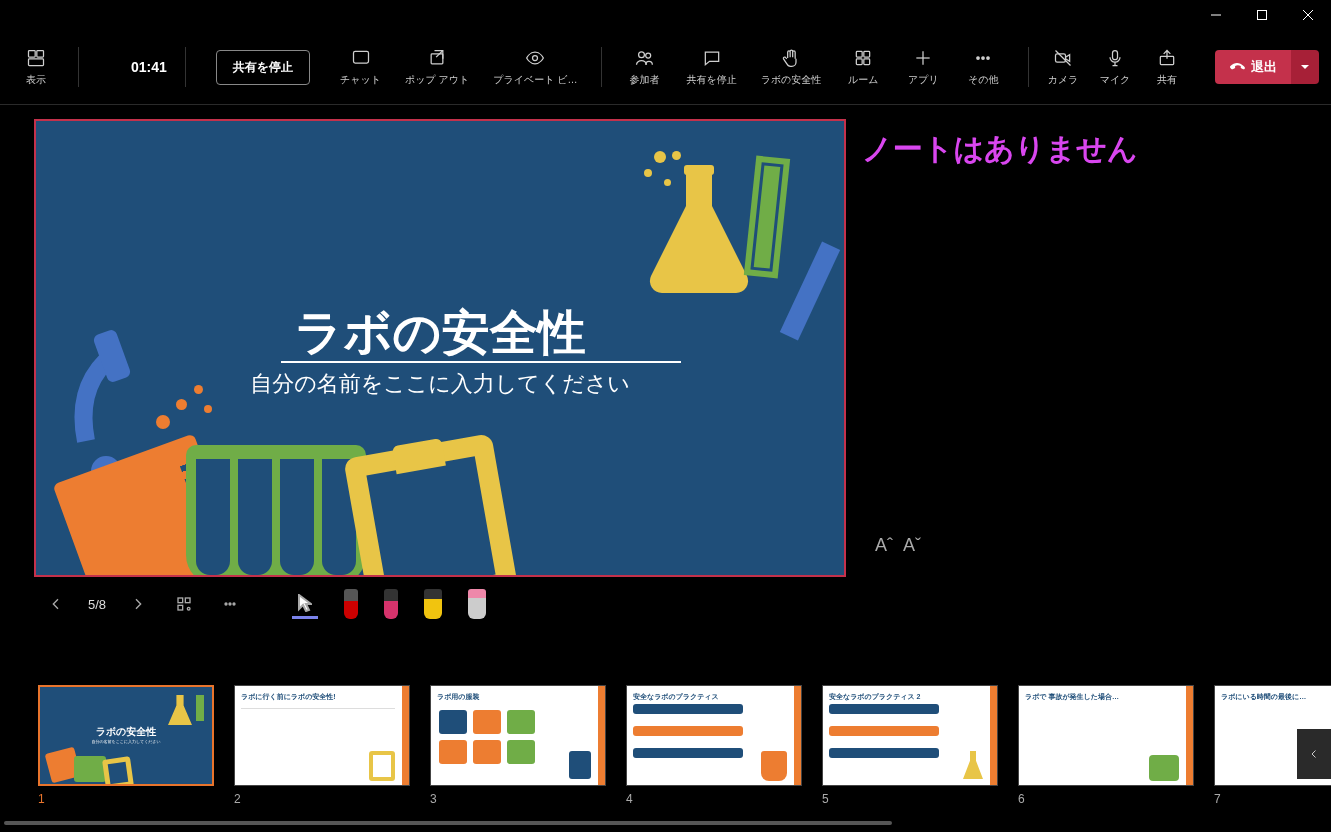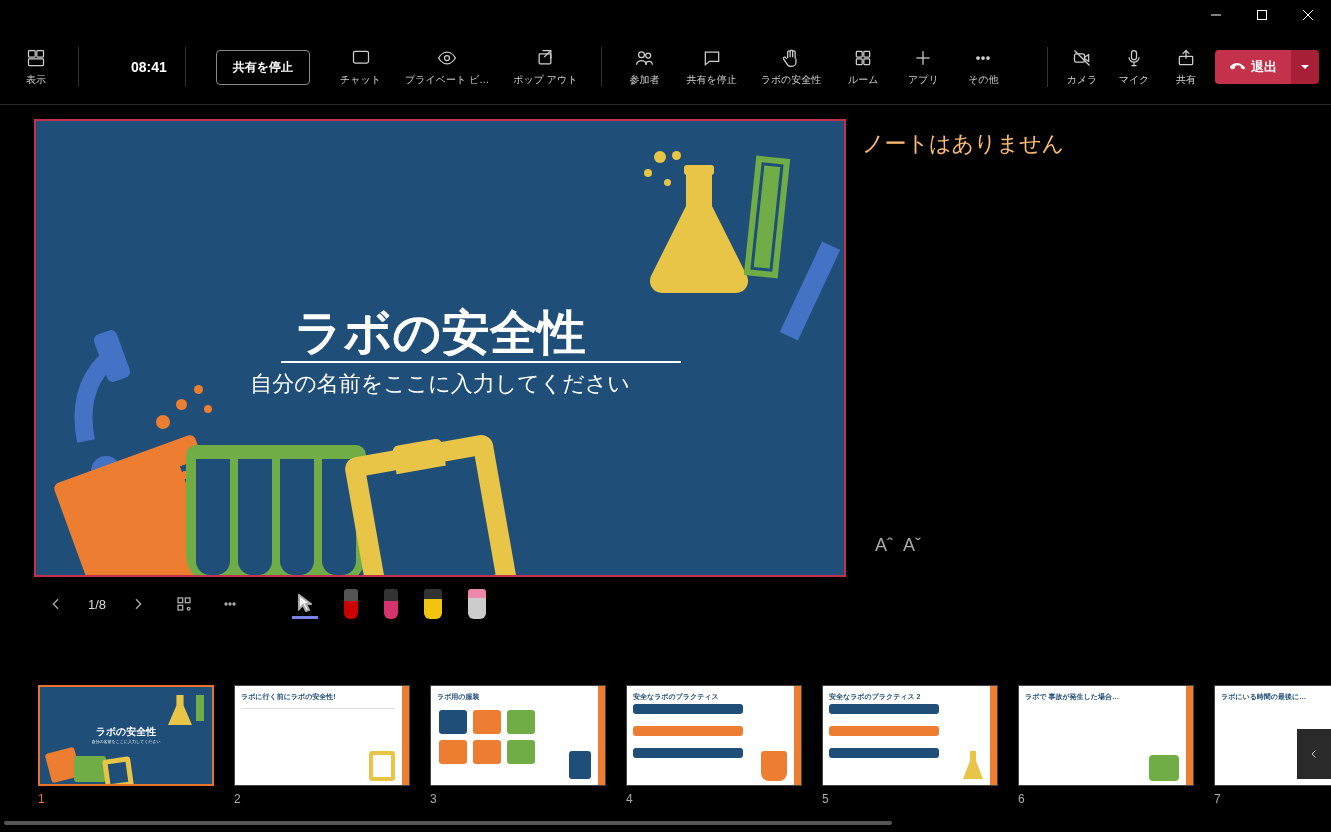--- a/index.html
+++ b/index.html
@@ -15,21 +15,21 @@
   
   .toolbar { height: 75px; background: #000; display: flex; align-items: center; border-bottom: 1px solid #2a2a2a; padding: 0 12px; gap: 4px; }
   .tb-left { display: flex; align-items: center; gap: 12px; }
   .tb-btn { display: flex; flex-direction: column; align-items: center; justify-content: center; min-width: 48px; height: 60px; padding: 0 6px; color: #cfcfcf; font-size: 10px; gap: 4px; border-radius: 4px; }
   .tb-btn .ic { width: 22px; height: 22px; display: flex; align-items: center; justify-content: center; }
   .tb-btn .ic svg { width: 20px; height: 20px; stroke: #cfcfcf; fill: none; stroke-width: 1.5; }
   .tb-sep { width: 1px; height: 40px; background: #333; margin: 0 6px; }
   .timer { font-size: 14px; font-weight: 600; color: #fff; }
   .stop-share { border: 1px solid #888; border-radius: 4px; padding: 8px 16px; font-size: 12px; font-weight: 600; color: #fff; background: transparent; margin: 0 12px; }
   .tb-right { margin-left: auto; display: flex; align-items: center; gap: 4px; }
-  .leave-wrap { display: flex; height: 34px; border-radius: 4px; overflow: hidden; margin-left: 1px; }
+  .leave-wrap { display: flex; height: 34px; border-radius: 4px; overflow: hidden; margin-left: 20px; }
   .leave-btn { background: #c4314b; color: #fff; display: flex; align-items: center; padding: 0 14px; font-size: 13px; font-weight: 600; gap: 6px; }
   .leave-chev { background: #a72037; width: 28px; display: flex; align-items: center; justify-content: center; }
   .leave-chev svg { width: 10px; height: 10px; fill: #fff; }
 
   
   .content { display: flex; height: 552px; padding: 14px 8px 0 34px; gap: 16px; }
   .slide-col { display: flex; flex-direction: column; }
   .slide { width: 812px; height: 458px; background: #1f4e79; border: 2px solid #c4314b; position: relative; overflow: hidden; }
   .slide .title { position: absolute; left:50%; top: 180px; transform: translateX(-50%); font-size: 48px; font-weight: 700; color: #fff; white-space: nowrap; }
   .slide .under { position: absolute; left: 245px; top: 240px; width: 400px; height: 2px; background: #fff; }
@@ -44,21 +44,21 @@
   .beaker-orange { position: absolute; left: 36px; bottom: -20px; width: 150px; height: 140px; background: #ed7d31; transform: rotate(-20deg); border-radius: 6px 6px 20px 20px; }
   .tubes { position: absolute; left: 150px; bottom: -10px; width: 180px; height: 140px; background: #70ad47; border-radius: 10px 10px 30px 30px; }
   .clip { position: absolute; left: 320px; bottom: -30px; width: 150px; height: 160px; border: 20px solid #e8c547; border-radius: 12px; transform: rotate(-10deg); background: transparent; }
   .clip::before { content:''; position:absolute; top:-24px; left:50%; transform:translateX(-50%); width:50px; height:28px; background:#e8c547; border-radius:6px 6px 0 0; }
   .dots-orange { position:absolute; left: 120px; bottom: 140px; width: 70px; height: 50px; }
   .dots-orange span { position:absolute; background:#ed7d31; border-radius:50%; }
   .dots-y { position:absolute; right: 150px; top: 30px; width: 60px; height: 60px; }
   .dots-y span { position:absolute; background:#e8c547; border-radius:50%; }
 
   .side-col { flex: 1; padding-top: 10px; }
-  .notes { color: #fdba74; font-size: 22px; font-weight: 400; }
+  .notes { color: #d946ef; font-size: 30px; font-weight: 700; }
   .font-ctl { position: absolute; right: 410px; bottom: 276px; color: #aaa; display:flex; gap:10px; font-size:18px; }
 
   
   .slide-ctl { display: flex; align-items: center; height: 54px; gap: 18px; padding-left: 8px; }
   .slide-ctl .ctl { width: 28px; height: 28px; display:flex; align-items:center; justify-content:center; color:#aaa; }
   .slide-ctl .page { font-size: 13px; color: #ddd; }
   .slide-ctl svg { width: 16px; height: 16px; stroke:#aaa; fill:none; stroke-width:2; }
   .pens { display:flex; gap:26px; margin-left:30px; align-items:flex-end; }
   .pen { width:14px; height:30px; border-radius: 3px 3px 6px 6px; }
   .cursor-sel { width:26px; border-bottom:3px solid #7b83eb; padding-bottom:4px; display:flex; justify-content:center; }
@@ -117,49 +117,49 @@
             <rect x="13" y="3" width="8" height="8" rx="1"></rect>
             <rect x="3" y="13" width="18" height="8" rx="1"></rect>
           </svg>
         </div>
       <span>表示</span>
     </div>
     <div class="tb-sep"></div>
     <div class="ic" style="width:22px;height:22px"><svg viewBox="0 0 24 24">
           <path d="M12 2l8 3v6c0 5-3.5 9-8 11-4.5-2-8-6-8-11V5l8-3z"></path>
         </svg></div>
-    <div class="timer">08:41</div>
+    <div class="timer">01:41</div>
     <div class="tb-sep"></div>
     <button class="stop-share">共有を停止</button>
     <div class="tb-btn">
       <div class="ic">
           <svg viewBox="0 0 24 24">
             <rect x="3" y="4" width="18" height="14" rx="2"></rect>
           </svg>
         </div>
       <span>チャット</span>
-    </div>
-    <div class="tb-btn">
-      <div class="ic">
-          <svg viewBox="0 0 24 24">
-            <path d="M2 12s3.5-7 10-7 10 7 10 7-3.5 7-10 7S2 12 2 12z"></path>
-            <circle cx="12" cy="12" r="3"></circle>
-          </svg>
-        </div>
-      <span>プライベート ビ…</span>
     </div>
     <div class="tb-btn">
       <div class="ic">
           <svg viewBox="0 0 24 24">
             <rect x="5" y="7" width="14" height="12" rx="1"></rect>
             <path d="M9 3h10v10"></path>
             <path d="M19 3l-8 8"></path>
           </svg>
         </div>
       <span>ポップ アウト</span>
+    </div>
+    <div class="tb-btn">
+      <div class="ic">
+          <svg viewBox="0 0 24 24">
+            <path d="M2 12s3.5-7 10-7 10 7 10 7-3.5 7-10 7S2 12 2 12z"></path>
+            <circle cx="12" cy="12" r="3"></circle>
+          </svg>
+        </div>
+      <span>プライベート ビ…</span>
     </div>
     <div class="tb-sep"></div>
     <div class="tb-btn">
       <div class="ic">
           <svg viewBox="0 0 24 24">
             <circle cx="9" cy="8" r="3.5"></circle>
             <circle cx="17" cy="9" r="3"></circle>
             <path d="M3 20c0-3 3-5 6-5s6 2 6 5"></path>
             <path d="M14 20c0-2.5 2-4 4-4s4 1.5 4 4"></path>
           </svg>
@@ -302,21 +302,21 @@
       </div>
       <div class="clip"></div>
     </div>
 
     <div class="slide-ctl">
       <div class="ctl">
           <svg viewBox="0 0 24 24">
             <path d="M15 5l-7 7 7 7"></path>
           </svg>
         </div>
-      <div class="page">1/8</div>
+      <div class="page">5/8</div>
       <div class="ctl">
           <svg viewBox="0 0 24 24">
             <path d="M9 5l7 7-7 7"></path>
           </svg>
         </div>
       <div class="ctl">
           <svg viewBox="0 0 24 24">
             <rect x="3" y="3" width="7" height="7"></rect>
             <rect x="14" y="3" width="7" height="7"></rect>
             <rect x="3" y="14" width="7" height="7"></rect>

